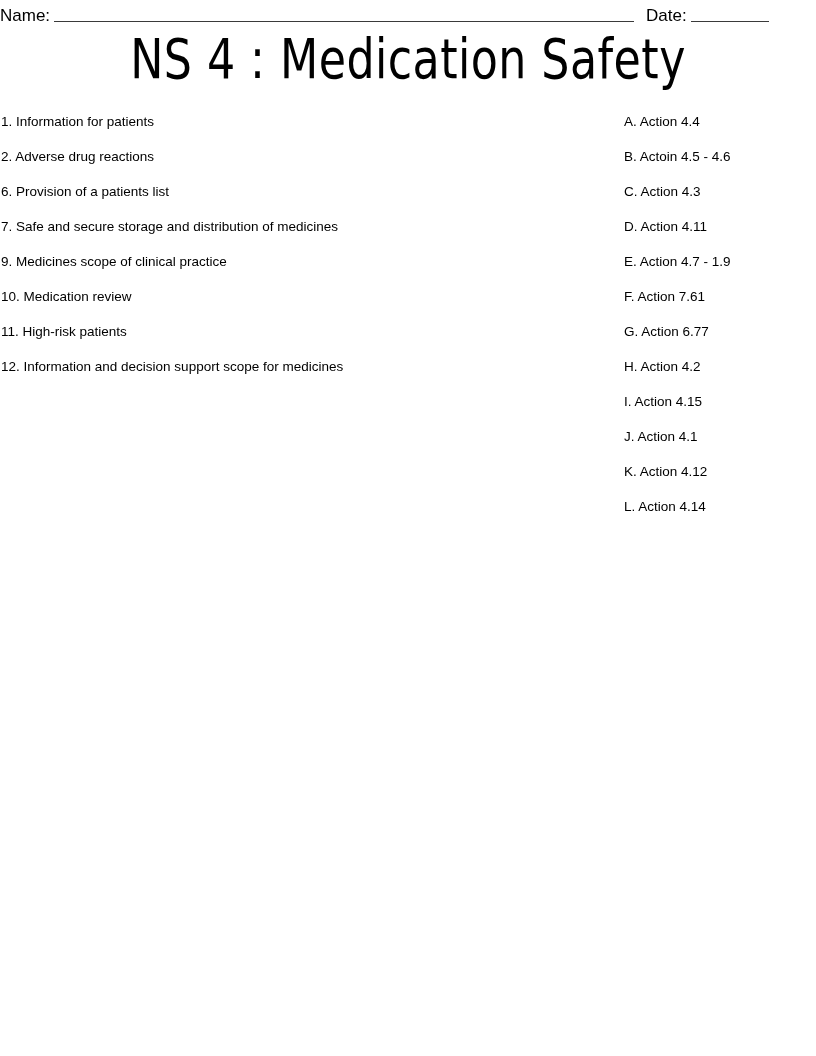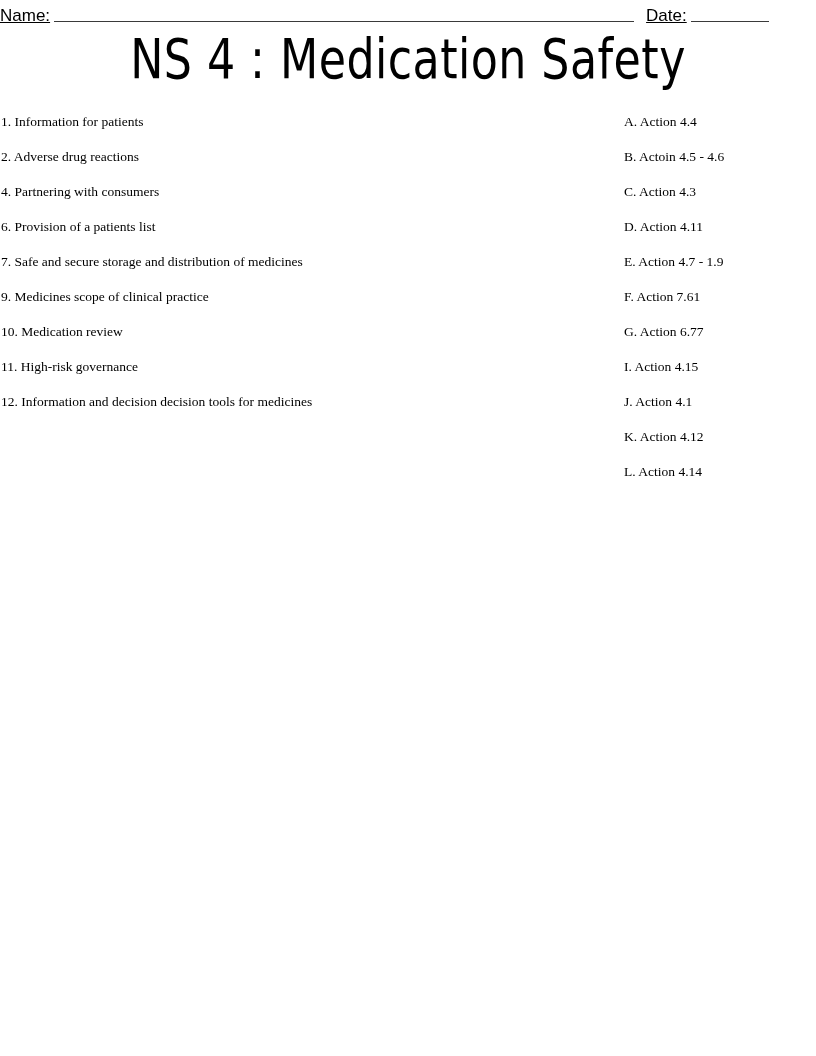--- a/index.html
+++ b/index.html
@@ -21,21 +21,20 @@
   
   .header-row {
     position: absolute;
     left: 0;
     top: 0;
     width: 816px;
     height: 26px;
     display: flex;
     align-items: flex-end;
     white-space: nowrap;
-    text-decoration: underline;
   }
   .field-label {
     font-family: "Liberation Sans", sans-serif;
     font-size: 17px;
     line-height: 20px;
     color: #000;
     letter-spacing: 0px;
   }
   .rule {
     display: inline-block;
@@ -76,21 +75,21 @@
   .col {
     position: absolute;
     top: 0;
   }
   .col-questions { left: 1px;   width: 600px; }
   .col-answers   { left: 624px; width: 190px; }
 
   .row-item {
     height: 35px;
     line-height: 35px;
-    font-family: Liberation Serif, serif;
+    font-family: Liberation Sans, sans-serif;
     font-size: 13.5px;
     color: #000;
     white-space: nowrap;
     overflow: hidden;
   }
   .row-item .marker { }
   .row-item .text { }
 </style>
 </head>
 <body>
@@ -110,46 +109,42 @@
   <div class="col col-questions">
     <div class="row-item">
       <span class="marker">1. </span>
       <span class="text">Information for patients</span>
     </div>
     <div class="row-item">
       <span class="marker">2. </span>
       <span class="text">Adverse drug reactions</span>
     </div>
     <div class="row-item">
-      <span class="marker">4. </span>
-      <span class="text">Partnering with consumers</span>
-    </div>
-    <div class="row-item">
       <span class="marker">6. </span>
       <span class="text">Provision of a patients list</span>
     </div>
     <div class="row-item">
       <span class="marker">7. </span>
       <span class="text">Safe and secure storage and distribution of medicines</span>
     </div>
     <div class="row-item">
       <span class="marker">9. </span>
       <span class="text">Medicines scope of clinical practice</span>
     </div>
     <div class="row-item">
       <span class="marker">10. </span>
       <span class="text">Medication review</span>
     </div>
     <div class="row-item">
       <span class="marker">11. </span>
-      <span class="text">High-risk governance</span>
+      <span class="text">High-risk patients</span>
     </div>
     <div class="row-item">
       <span class="marker">12. </span>
-      <span class="text">Information and decision decision tools for medicines</span>
+      <span class="text">Information and decision support scope for medicines</span>
     </div>
   </div>
 
   <div class="col col-answers">
     <div class="row-item">
       <span class="marker">A. </span>
       <span class="text">Action 4.4</span>
     </div>
     <div class="row-item">
       <span class="marker">B. </span>
@@ -169,20 +164,24 @@
     </div>
     <div class="row-item">
       <span class="marker">F. </span>
       <span class="text">Action 7.61</span>
     </div>
     <div class="row-item">
       <span class="marker">G. </span>
       <span class="text">Action 6.77</span>
     </div>
     <div class="row-item">
+      <span class="marker">H. </span>
+      <span class="text">Action 4.2</span>
+    </div>
+    <div class="row-item">
       <span class="marker">I. </span>
       <span class="text">Action 4.15</span>
     </div>
     <div class="row-item">
       <span class="marker">J. </span>
       <span class="text">Action 4.1</span>
     </div>
     <div class="row-item">
       <span class="marker">K. </span>
       <span class="text">Action 4.12</span>

